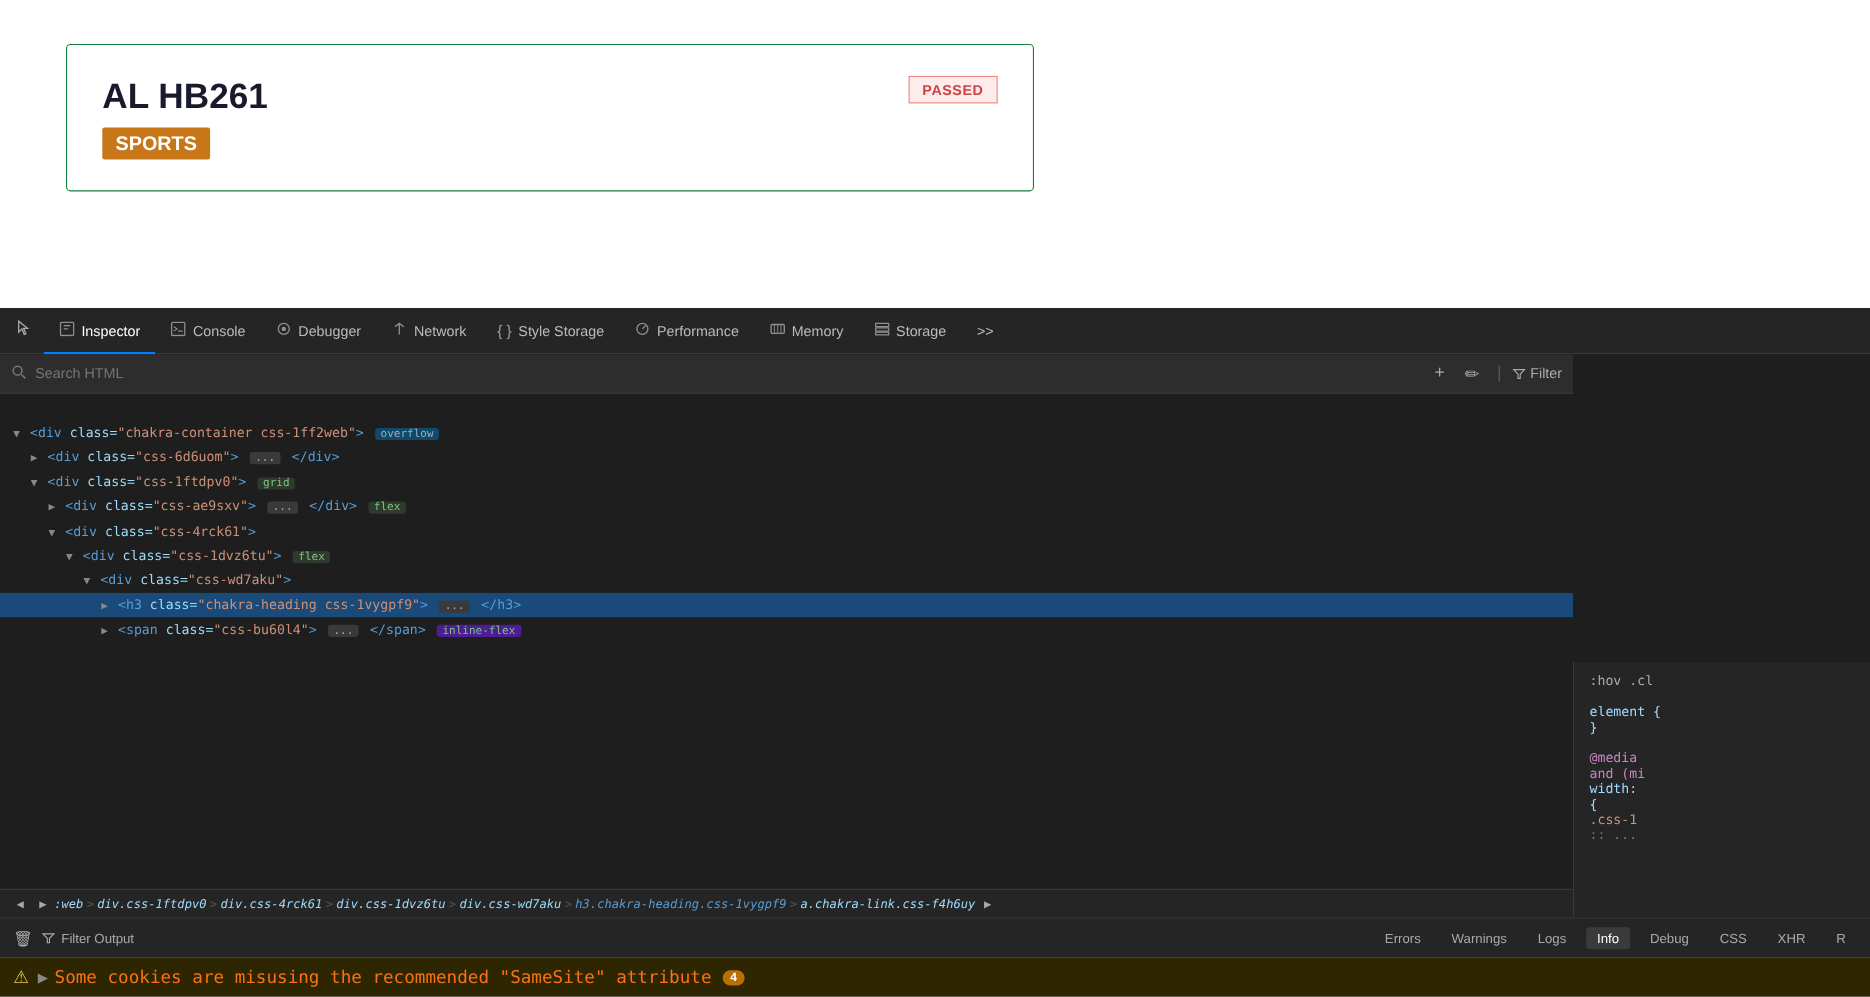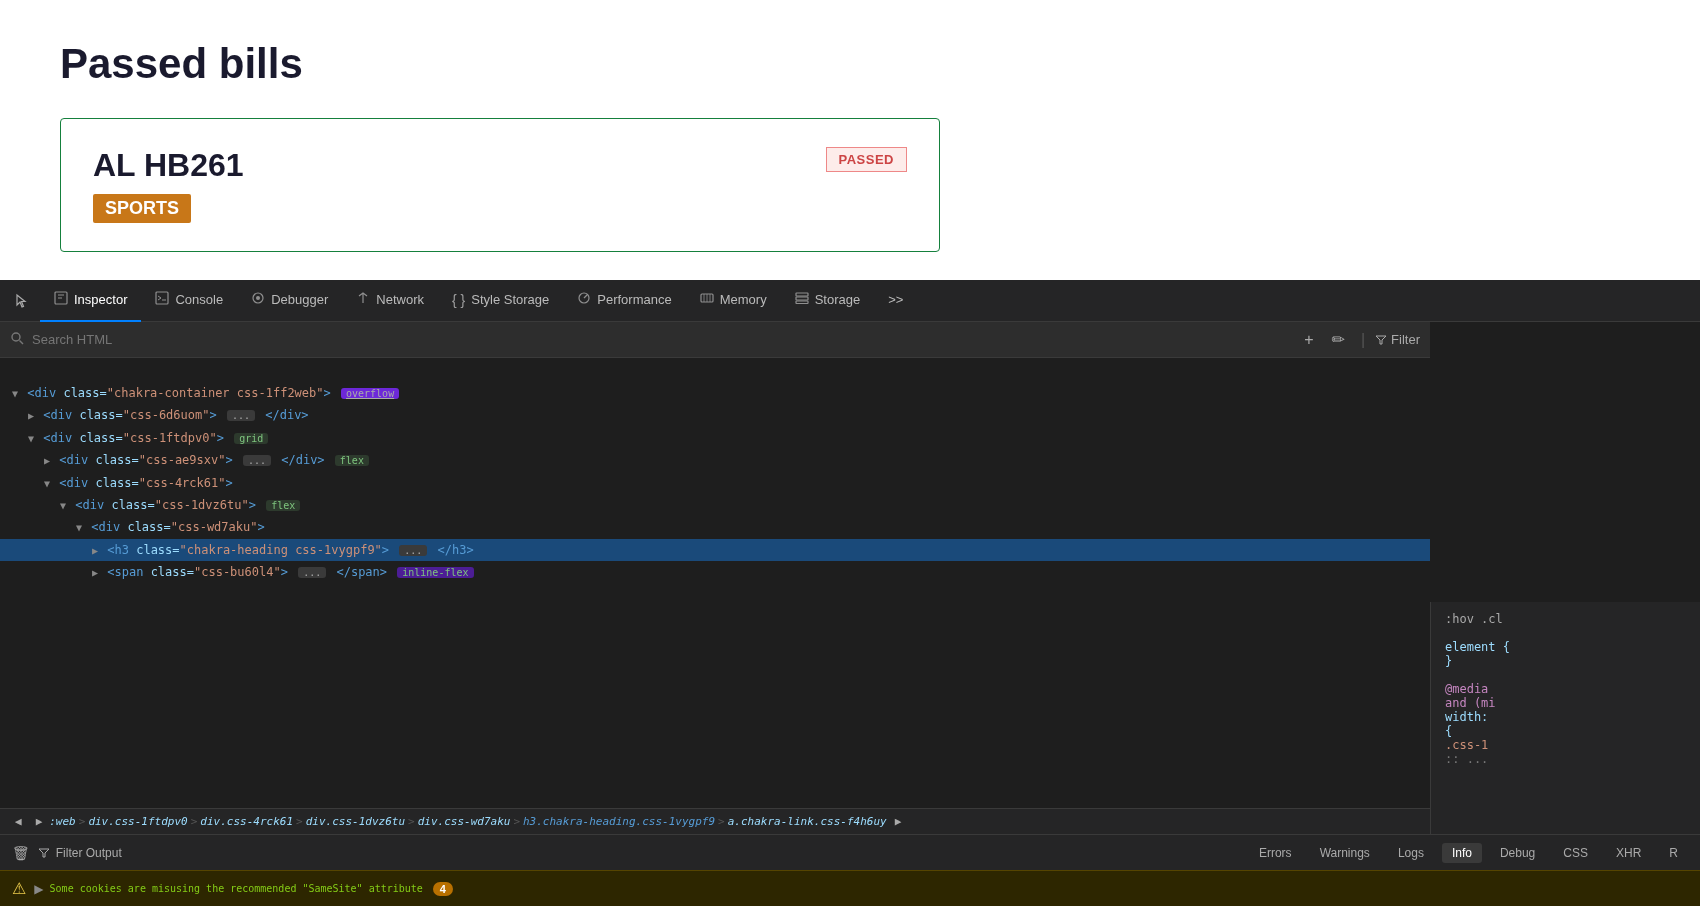--- a/index.html
+++ b/index.html
@@ -56,21 +56,21 @@
     #devtools {
       background: #1e1e1e;
       height: 626px;
       display: flex;
       flex-direction: column;
     }
 
     
     #devtools-toolbar {
       display: flex;
-      align-items: center;
+      align-items: flex-start;
       background: #252526;
       border-bottom: 1px solid #3a3a3a;
       height: 42px;
       padding: 0 4px;
       flex-shrink: 0;
     }
     .toolbar-icon-btn {
       width: 36px;
       height: 36px;
       display: flex;
@@ -176,21 +176,21 @@
     .badge {
       background: #3a3a3a;
       color: #aaa;
       font-size: 10px;
       padding: 0 5px;
       border-radius: 3px;
       margin: 0 3px;
     }
     .badge.flex-badge { background: #2d3a2d; color: #7ec47e; }
     .badge.grid-badge { background: #2d3a2d; color: #7ec47e; }
-    .badge.overflow-badge { background: #6d28d9; color: #aaa; text-decoration: underline; }
+    .badge.overflow-badge { background: #0c4a6e; color: #aaa; }
     .badge.inline-flex-badge { background: #4c1d95; color: #7ec47e; }
 
     .triangle { font-size: 10px; color: #888; margin-right: 2px; }
 
     
     #breadcrumb-bar {
       display: flex;
       align-items: center;
       background: #252526;
       border-top: 1px solid #3a3a3a;
@@ -262,22 +262,22 @@
       background: #2d2600;
       border-top: 1px solid #554400;
       height: 36px;
       display: flex;
       align-items: center;
       padding: 0 12px;
       flex-shrink: 0;
     }
     #warning-text {
       font-family: 'Consolas', 'Monaco', monospace;
-      font-size: 10px;
-      color: #84cc16;
+      font-size: 16px;
+      color: #f97316;
     }
     #warning-expand {
       color: #888;
       margin-right: 6px;
       cursor: pointer;
       font-size: 12px;
     }
     #warning-icon {
       color: #e8c84a;
       margin-right: 8px;
@@ -305,21 +305,20 @@
       font-family: 'Consolas', 'Monaco', monospace;
       font-size: 12px;
       color: #ccc;
       overflow: hidden;
     }
   </style>
 </head>
 <body>
 
 <div id="webpage-area">
-  <div id="page-title">Passed bills</div>
   <div id="bill-card">
     <div id="bill-card-left">
       <div id="bill-id">AL HB261</div>
       <span id="bill-tag">SPORTS</span>
     </div>
     <div id="bill-status">PASSED</div>
   </div>
 </div>
 
 <div id="devtools">

